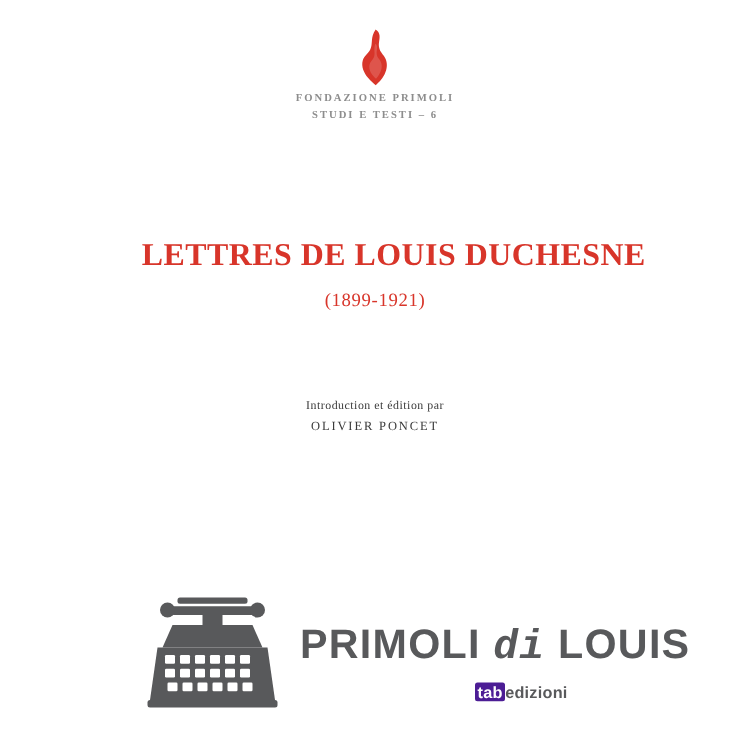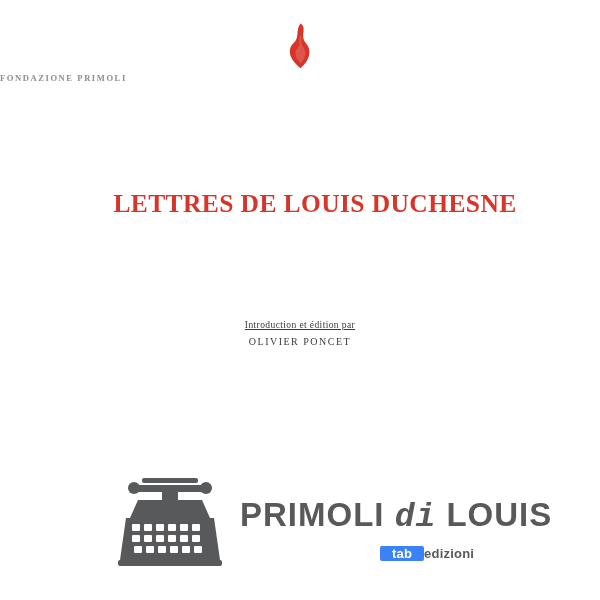--- a/index.html
+++ b/index.html
@@ -20,20 +20,21 @@
     background: #ffffff;
     box-sizing: border-box;
   }
 
   
   .top-mark {
     position: absolute;
     top: 22px;
     left: 0;
     width: 600px;
+    text-align: center;
   }
   .flame-wrap {
     display: block;
     margin: 0 auto;
     width: 36px;
     height: 50px;
   }
   .series-line {
     display: block;
     color: #8d8d8d;
@@ -81,21 +82,20 @@
     left: 0;
     width: 600px;
     text-align: center;
     color: #3a3a3a;
   }
   .credit-intro {
     font-family: "Liberation Serif", serif;
     font-size: 9.5px;
     letter-spacing: 0.4px;
     line-height: 14px;
-    text-decoration: underline;
   }
   .credit-name {
     font-family: Liberation Serif, serif;
     font-size: 10px;
     letter-spacing: 1.5px;
     line-height: 20px;
     text-transform: uppercase;
   }
 
   
@@ -140,23 +140,23 @@
     position: absolute;
     left: 268px;
     top: 74px;
     color: #58595b;
     font-family: "Liberation Sans", sans-serif;
     font-size: 13px;
     font-weight: 700;
     letter-spacing: 0.2px;
   }
   .imprint .tab {
-    background: #3b82f6;
+    background: #4c1d95;
     color: #ffffff;
-    padding: 0 12px;
+    padding: 0 2px;
     border-radius: 2px;
   }
   .imprint .edizioni {
     font-weight: 700;
     font-size: 13px;
   }
 </style>
 </head>
 <body>
 
@@ -171,26 +171,28 @@
                  C24.6 21.4 22.2 19.9 21.4 16.4 C20.5 12.5 22 9.8 21.6 6.2
                  C21.4 4.3 20.4 2.6 18.5 1.5 Z" fill="#d8352a"></path>
         <path d="M18.2 13 C16.6 17.8 18.4 20.4 17.2 23.6 C16.3 26 14.2 27 13.6 29.8
                  C12.9 33.2 14.6 36.6 16.8 39 C17.6 39.9 18.3 40.6 18.8 41
                  C19.8 39.8 21.6 37.6 22.6 35 C23.8 32 23.6 29.1 22.3 26.8
                  C21.2 24.8 19.8 24 19.4 21.6 C19 19 20 17.3 19.6 15
                  C19.4 14.1 19 13.4 18.2 13 Z" fill="#ffffff" opacity="0.16"></path>
       </svg>
     </span>
     <span class="series-line">FONDAZIONE PRIMOLI</span>
+    <span class="series-line">STUDI E TESTI – 6</span>
   </div>
 
   <div class="title-block">
     <h1 class="main-title">
       <span>LETTRES DE LOUIS DUCHESNE</span>
     </h1>
+    <div class="subtitle-dates">(1899-1921)</div>
   </div>
 
   <div class="credit-block">
     <div class="credit-intro">Introduction et édition par</div>
     <div class="credit-name">OLIVIER PONCET</div>
   </div>
 
   <div class="watermark">
     <div class="wm-inner">
       <span class="typewriter">

